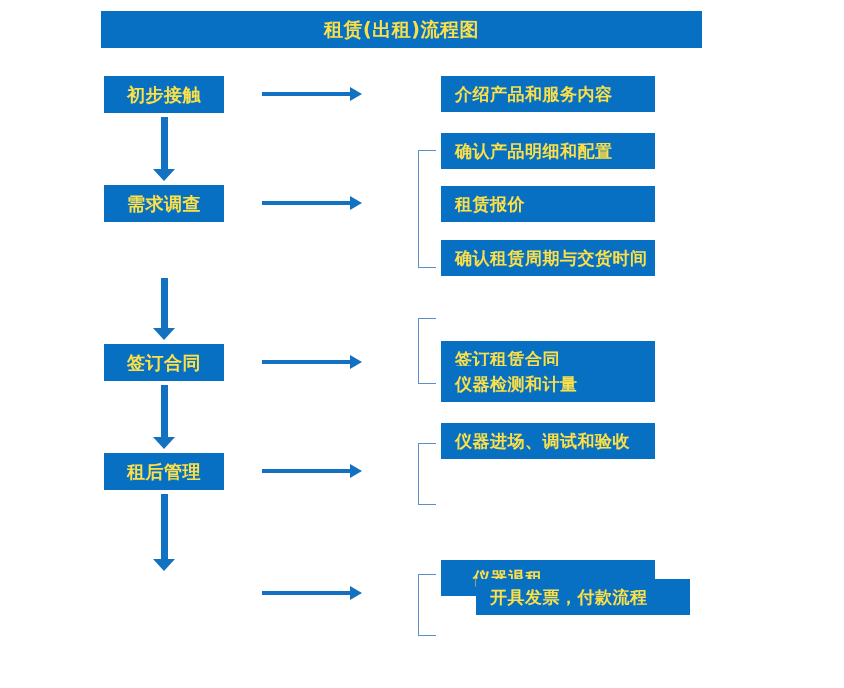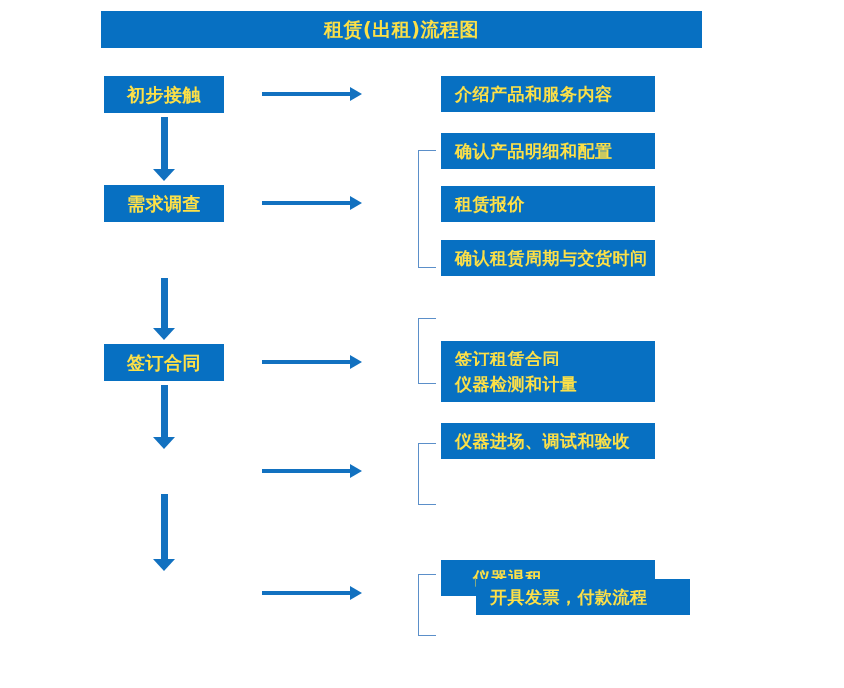--- a/index.html
+++ b/index.html
@@ -133,20 +133,21 @@
 <div id="canvas">
 
   <div class="box title-bar">租赁(出租)流程图</div>
 
   <div class="box stage-box stage-1">初步接触</div>
 
   <div class="box stage-box stage-2">需求调查</div>
 
   <div class="box stage-box stage-3">签订合同</div>
 
+  <div class="box stage-box stage-4">租后管理</div>
 
 
   <div class="v-arrow" style="left:153px; top:117px; height:64px;">
     <div class="shaft" style="height:52px;"></div>
     <div class="head" style="top:52px;"></div>
   </div>
 
   <div class="v-arrow" style="left:153px; top:278px; height:62px;">
     <div class="shaft" style="height:50px;"></div>
     <div class="head" style="top:50px;"></div>

